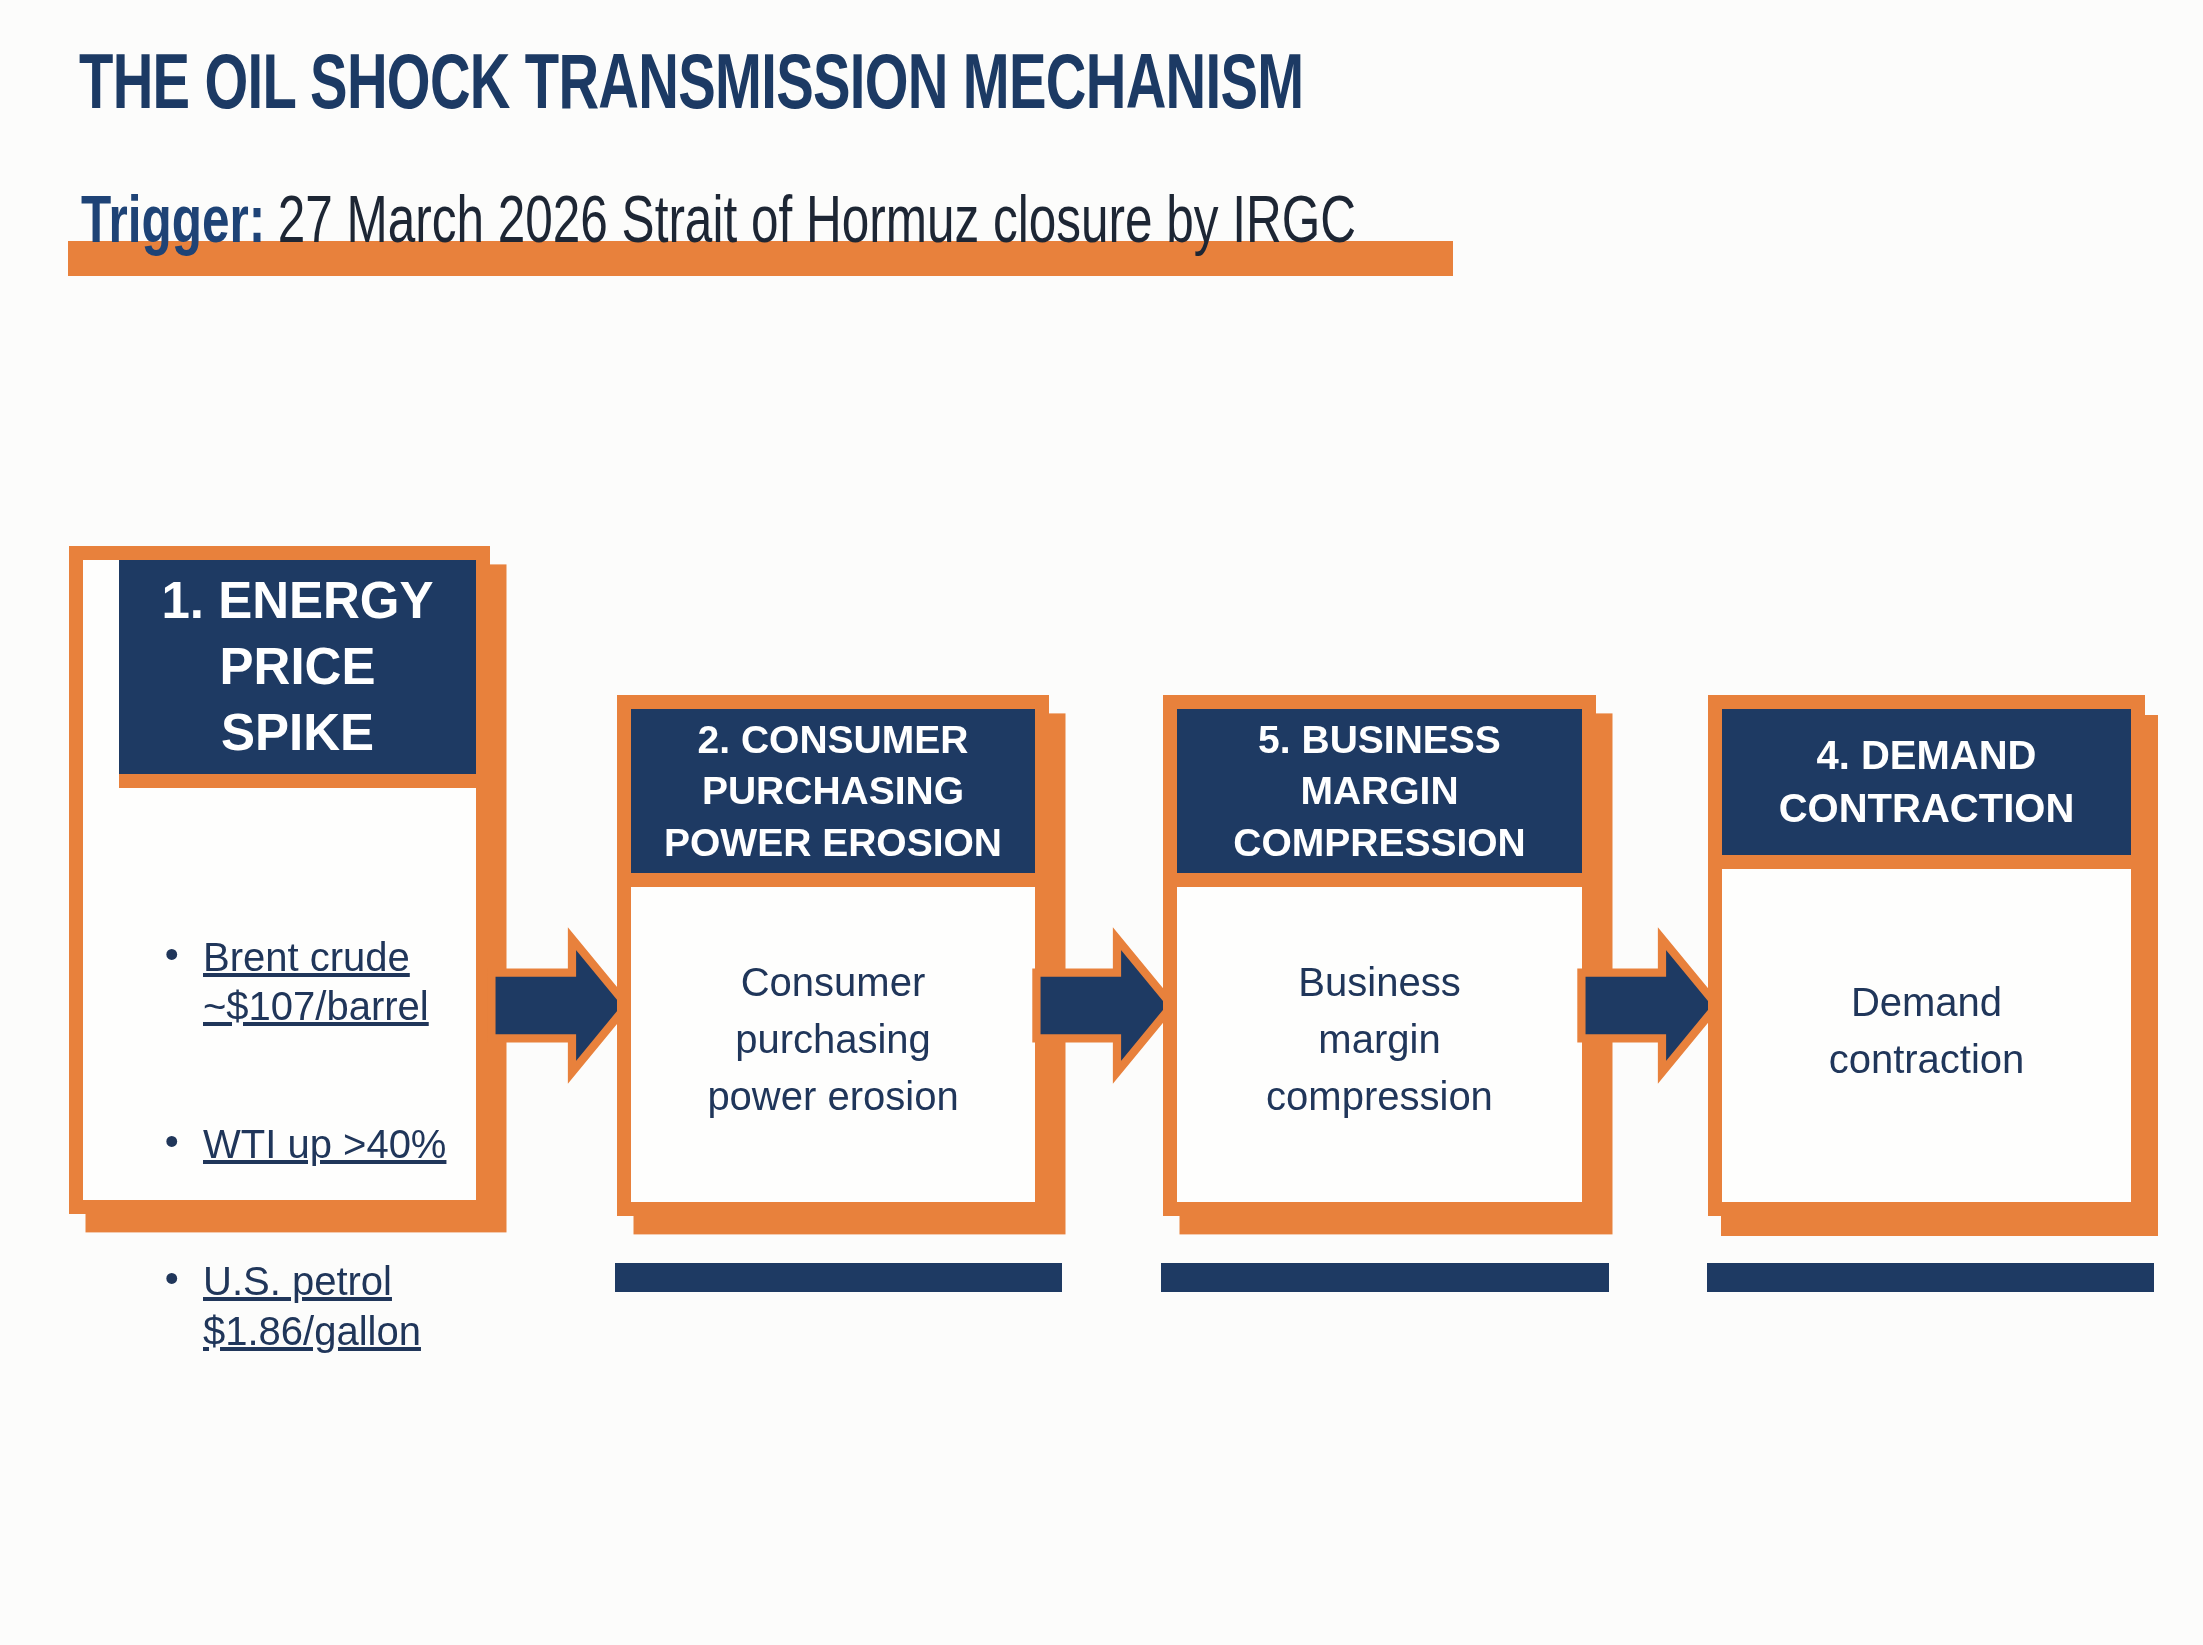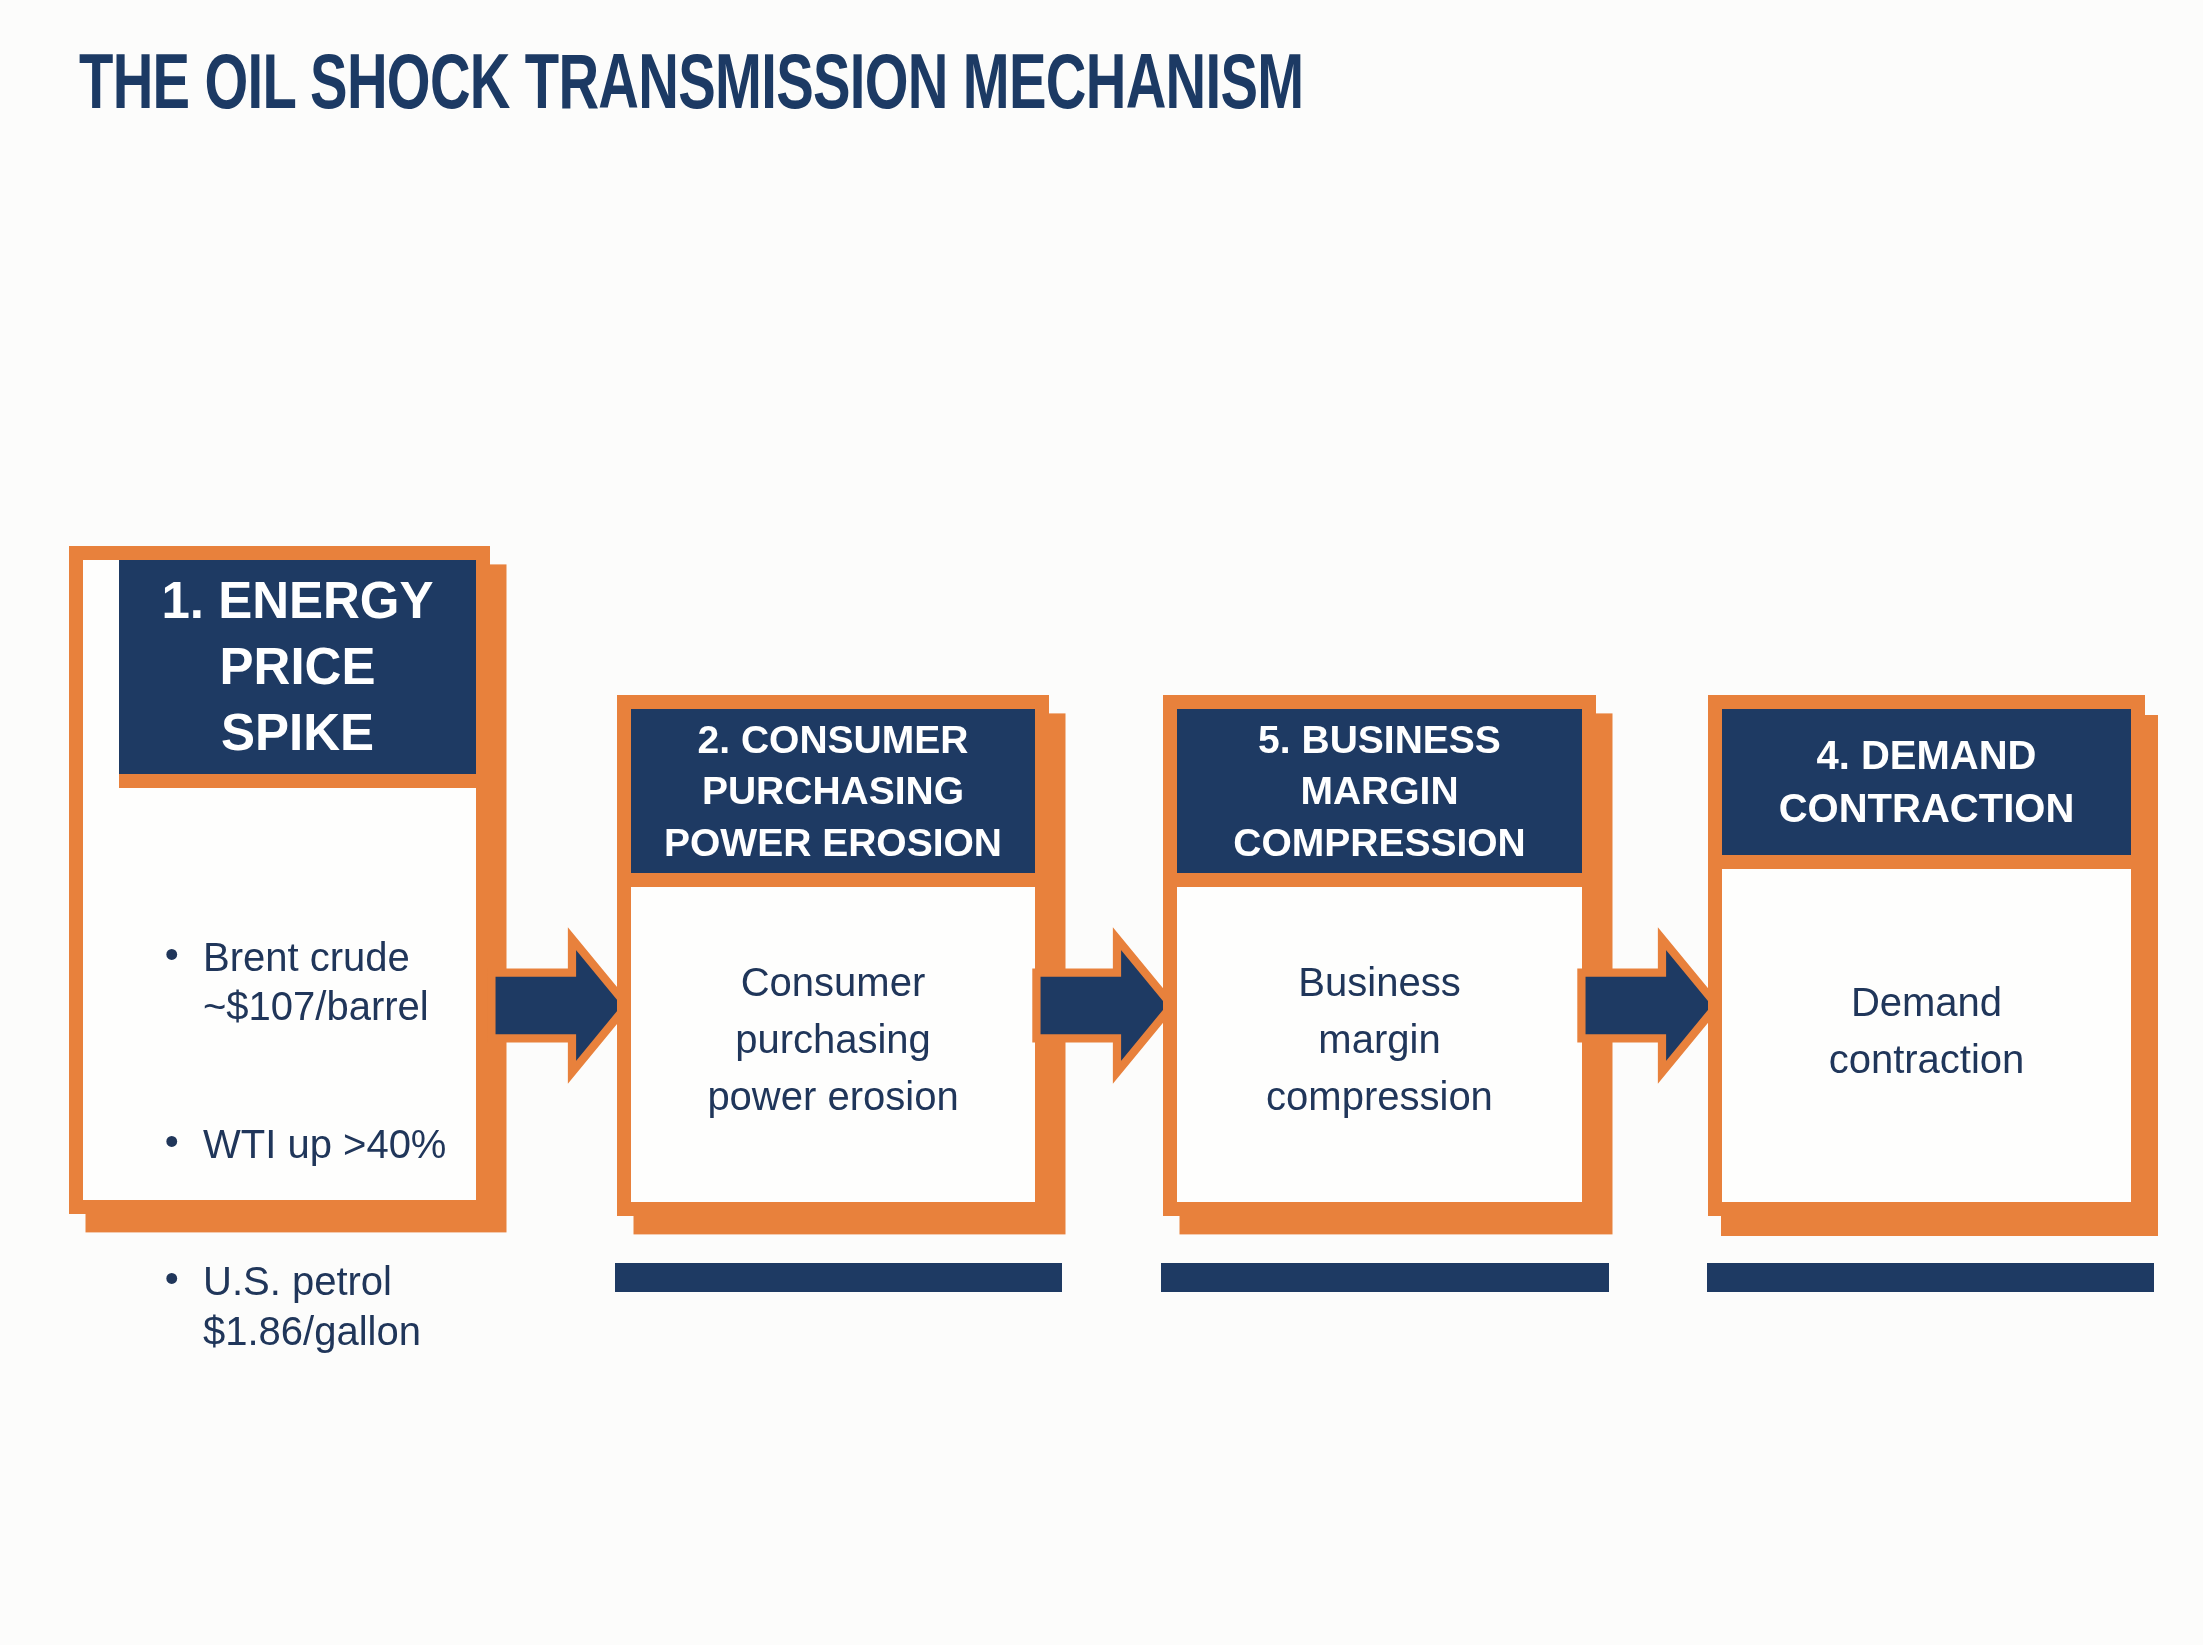--- a/index.html
+++ b/index.html
@@ -118,20 +118,21 @@
     line-height: 1.42;
     color: var(--body-text);
     padding-bottom: 10px;
   }
 
   
   #box1 .box-body {
     display: block;
     text-align: left;
     padding: 31px 14.7px 0 44px;
+    text-decoration: underline;
   }
   .bullet-list { list-style: none; margin: 0; padding: 0; }
   .bullet-item {
     position: relative;
     padding-left: 40px;
     margin-bottom: 31px;
     font-size: 40px;
     line-height: 1.24;
     color: var(--body-text);
     white-space: pre-line;
@@ -172,20 +173,26 @@
   #bar3 { left: 1161px; width: 448px; }
   #bar4 { left: 1707px; width: 447px; }
 </style>
 </head>
 <body>
 
 <div id="canvas">
 
   <div class="page-title">THE OIL SHOCK TRANSMISSION MECHANISM</div>
 
+  <div class="trigger">
+    <div class="trigger-bar"></div>
+    <span class="trigger-line">
+      <span class="trigger-label">Trigger:</span><span>27 March 2026 Strait of Hormuz closure by IRGC</span>
+    </span>
+  </div>
 
   <div class="flow-box" id="box1">
     <div class="box-header">1. ENERGY
 PRICE
 SPIKE</div>
     <div class="box-body">
       <ul class="bullet-list">
         <li class="bullet-item">Brent crude
 ~$107/barrel</li>
         <li class="bullet-item">WTI up &gt;40%</li>

